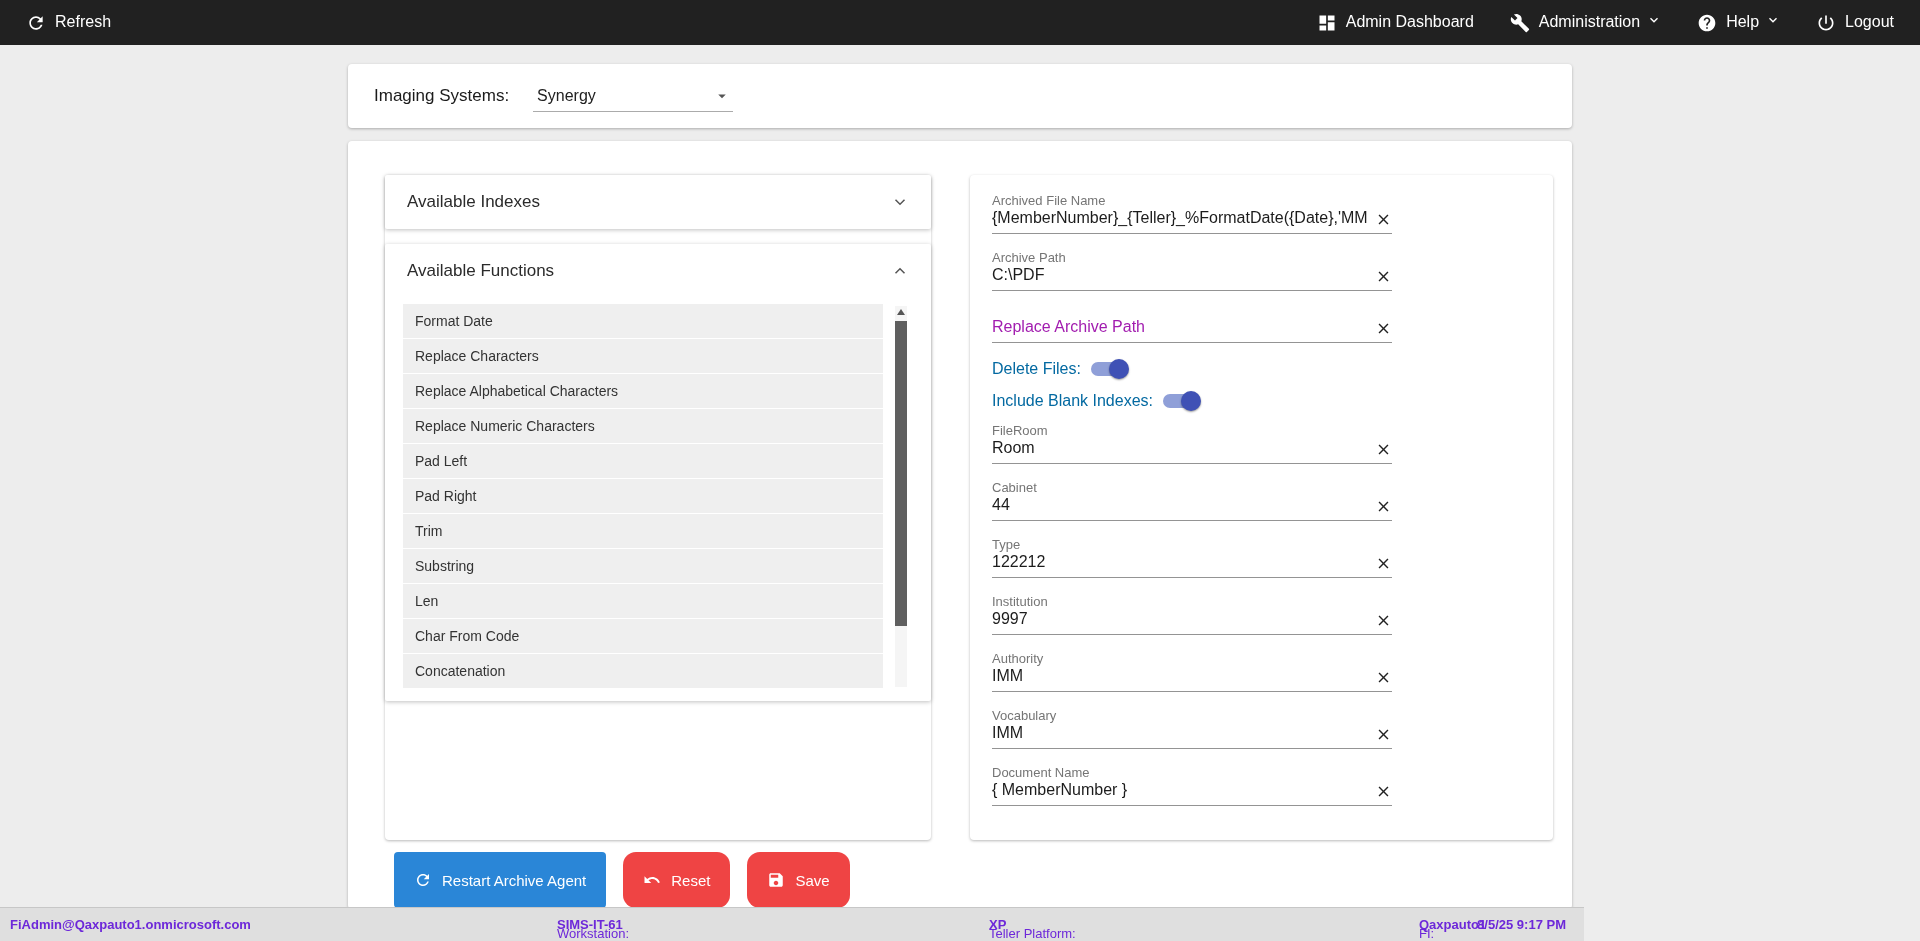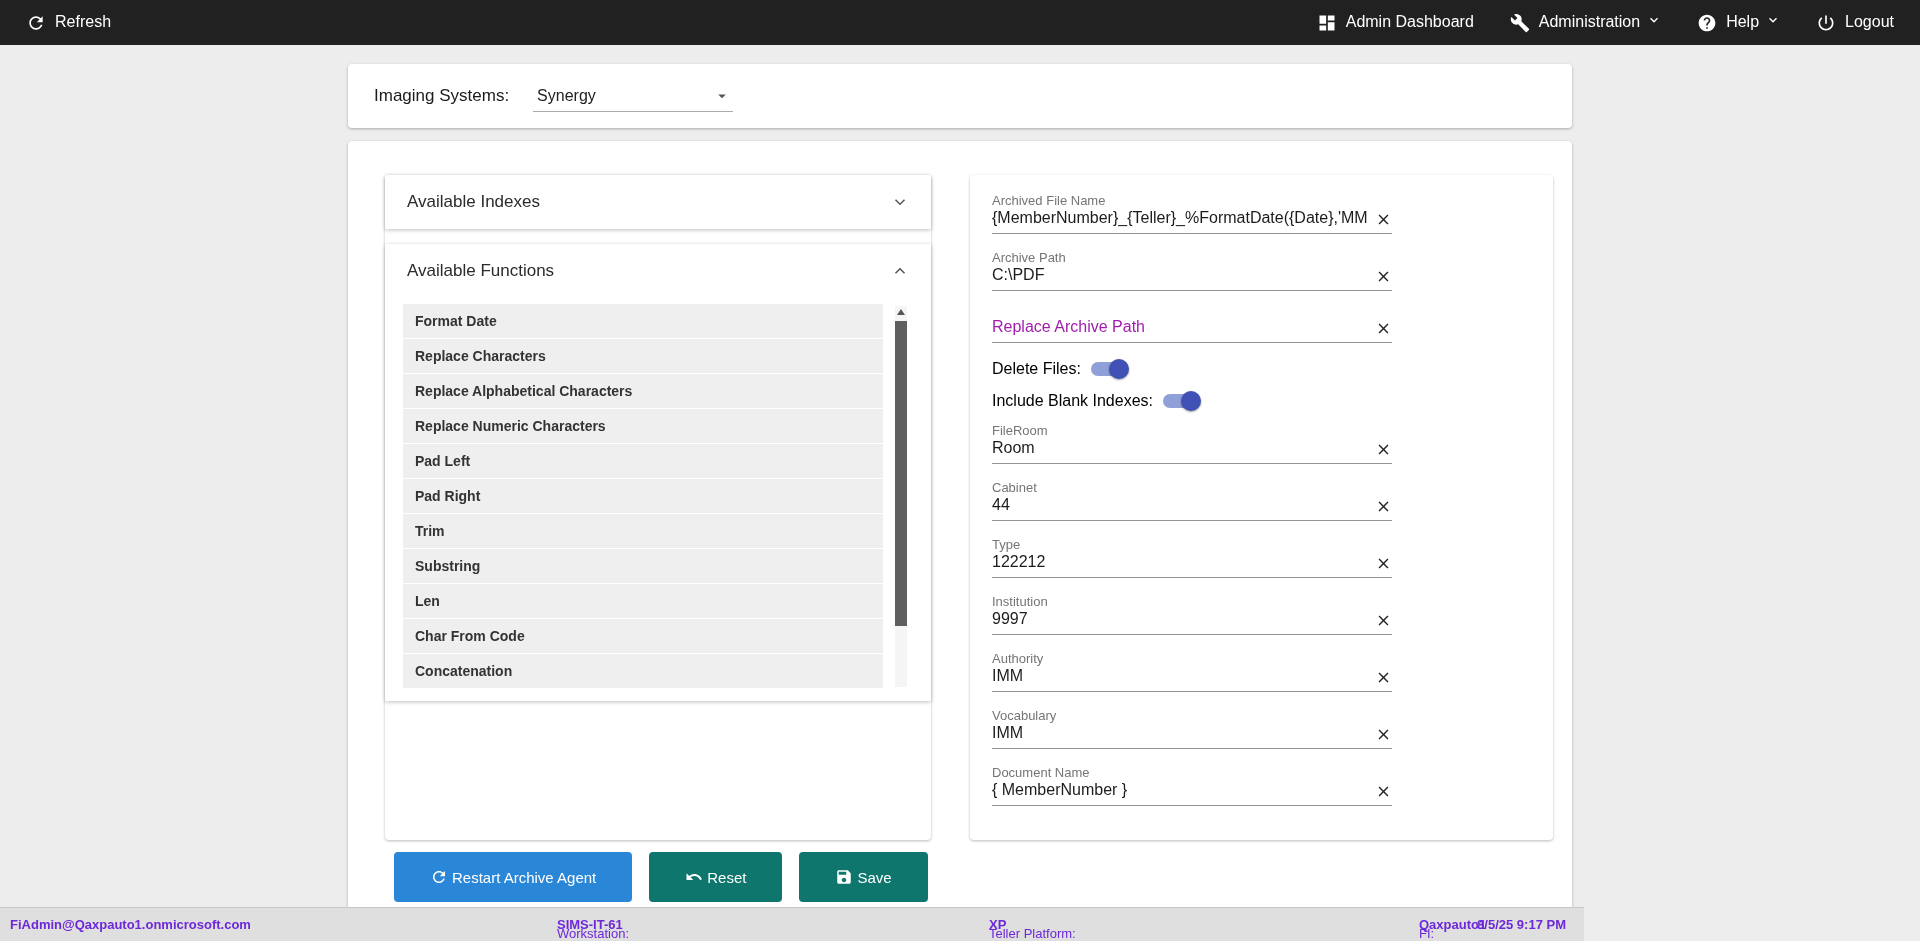--- a/index.html
+++ b/index.html
@@ -40,21 +40,21 @@
   
   .left-card { width:546px; height:665px; padding:0; }
   .exp-panel { box-shadow:0 1px 4px rgba(0,0,0,.25); background:#fff; border-radius:2px; }
   .exp-panel.second { margin-top:15px; padding-bottom:4px; }
   .exp-header {
     height:54px; display:flex; align-items:center; justify-content:space-between;
     padding:0 22px; font-size:17px; color:#2b2b2b; cursor:pointer;
   }
   .exp-chev { width:18px; height:18px; color:#555; }
 
-  .fn-list { position:relative; padding:6px 48px 8px 18px;font-weight:bold; }
+  .fn-list { position:relative; padding:6px 48px 8px 18px; }
   .fn-row {
     height:34px; background:#efefef; margin-bottom:1px;
     display:flex; align-items:center; padding:0 12px;
     font-size:14px; color:#333; cursor:pointer; white-space:nowrap;
   }
   .scrollbar { position:absolute; top:8px; bottom:10px; right:24px; width:12px; background:#f5f5f5; }
   .scroll-up {
     position:absolute; top:3px; left:2px; width:0; height:0;
     border-left:4px solid transparent; border-right:4px solid transparent; border-bottom:6px solid #555;
   }
@@ -64,37 +64,37 @@
   .right-card { width:583px; height:665px; padding:18px 22px; }
   .field { width:400px; margin-bottom:16px; }
   .field.placeholder-field { margin-top:26px; margin-bottom:14px; }
   .field-label { font-size:13px; color:#757575; line-height:15px; }
   .field-row { display:flex; align-items:flex-end; border-bottom:1px solid #949494; padding-bottom:5px; }
   .field-value { flex:1; font-size:16px; color:#1c1c1c; line-height:20px; white-space:nowrap; overflow:hidden; }
   .field-value.ph { color:#a21caf; }
   .clear-x { width:17px; height:17px; color:#222; cursor:pointer; flex:none; margin-left:8px; }
 
   .toggle-row { display:flex; align-items:center; height:24px; margin-bottom:8px; }
-  .toggle-label { font-size:16px; color:#000000; }
+  .toggle-label { font-size:16px; color:#0369a1; }
   .switch { position:relative; width:36px; height:14px; margin-left:10px; display:inline-block; cursor:pointer; }
   .switch .track { position:absolute; inset:0; border-radius:7px; background:#8f9fd8; }
   .switch .knob {
     position:absolute; right:-2px; top:-3px; width:20px; height:20px; border-radius:50%;
     background:#3f51b5; box-shadow:0 1px 2px rgba(0,0,0,.4);
   }
 
   
   .actions-row { display:flex; gap:17px; margin-top:12px; margin-left:9px; }
   .btn {
-    height:50px; border:none; border-radius:4px; color:#fff;
-    display:inline-flex; align-items:center; gap:4px;
-    font-size:15px; font-family:inherit; padding:0 36px; cursor:pointer;
+    height:56px; border:none; border-radius:4px; color:#fff;
+    display:inline-flex; align-items:center; gap:10px;
+    font-size:15px; font-family:inherit; padding:0 20px; cursor:pointer;
   }
   .btn-primary { background:#2a86d7; }
-  .btn-disabled { background:#0f766e; cursor:default; }
+  .btn-disabled { background:#ef4444; cursor:default;border-radius:13px; }
   .btn-icon { width:18px; height:18px; color:#fff; }
 
   
   .footer {
     position:fixed; left:0; bottom:0; width:1584px; height:34px;
     background:#dfdfdf; border-top:1px solid #c7c7c7;
     font-size:13px; color:#6d28d9;
   }
   .footer span { position:absolute; top:9px; white-space:nowrap; }
   .f-user { left:10px; font-weight:bold; }

